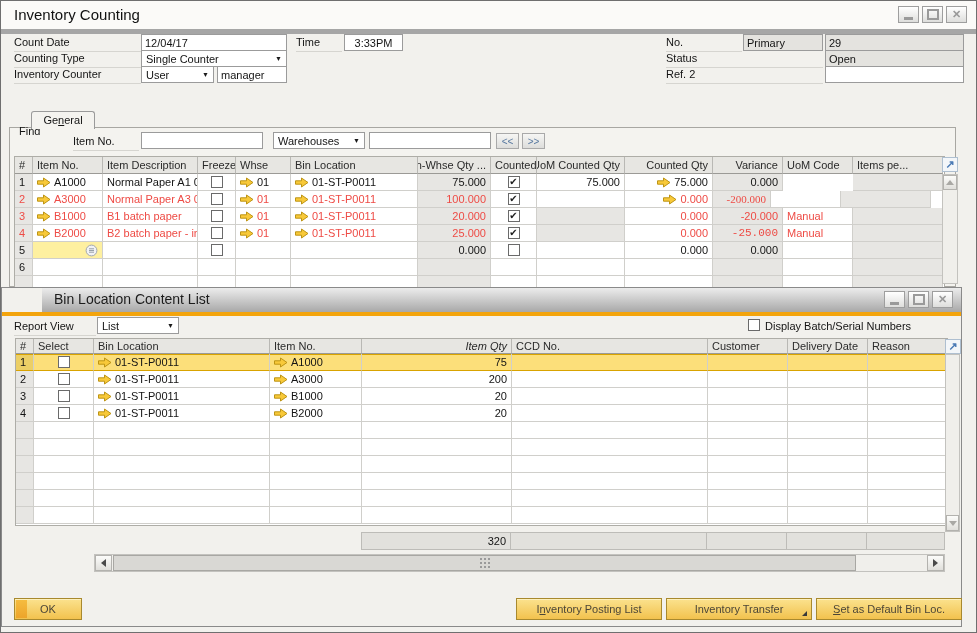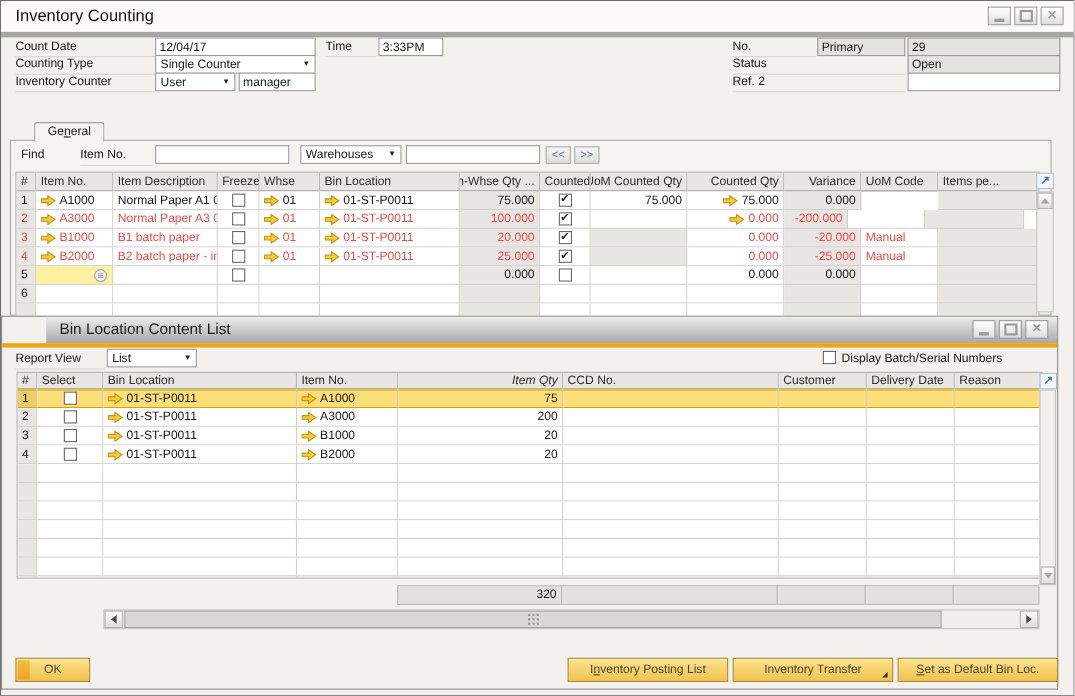--- a/index.html
+++ b/index.html
@@ -81,21 +81,21 @@
       <span class="wb">
             <span class="cls">✕</span>
           </span>
     </span>
   </div>
   <div class="graybar"></div>
 
   <span class="lbl" style="left:13px;top:35px;width:127px;">Count Date</span>
   <input class="inp" style="left: 140px; top: 33px; width: 146px;" value="12/04/17">
   <span class="lbl" style="left:295px;top:35px;width:46px;">Time</span>
-  <input class="inp" style="left: 343px; top: 33px; width: 59px;" value="3:33PM">
+  <input class="inp" style="left: 343px; top: 33px; width: 59px; text-align: center;" value="3:33PM">
 
   <span class="lbl" style="left:13px;top:51px;width:127px;">Counting Type</span>
   <span class="sel" style="left:140px;top:49px;width:146px;">
     <span>Single Counter</span>
     <span class="dd">▼</span>
   </span>
 
   <span class="lbl" style="left:13px;top:67px;width:127px;">Inventory Counter</span>
   <span class="sel" style="left:140px;top:65px;width:73px;">
     <span>User</span>
@@ -107,21 +107,21 @@
   <input class="inp ro" style="left: 742px; top: 33px; width: 80px;" value="Primary">
   <input class="inp ro" style="left: 824px; top: 33px; width: 139px;" value="29">
   <span class="lbl" style="left:665px;top:51px;width:157px;">Status</span>
   <input class="inp ro" style="left: 824px; top: 49px; width: 139px;" value="Open">
   <span class="lbl" style="left:665px;top:67px;width:157px;">Ref. 2</span>
   <input class="inp" style="left: 824px; top: 65px; width: 139px;" value="">
 
   <span class="tab">Ge<u>n</u>eral</span>
   <div class="groupbox"></div>
 
-  <span class="lbl plain" style="left:18px;top:134px;width:40px;">Find</span>
+  <span class="lbl plain" style="left:18px;top:124px;width:40px;">Find</span>
   <span class="lbl" style="left:72px;top:134px;width:66px;">Item No.</span>
   <input class="inp" style="left: 140px; top: 131px; width: 122px;" value="">
   <span class="sel" style="left:272px;top:131px;width:92px;">
     <span>Warehouses</span>
     <span class="dd">▼</span>
   </span>
   <input class="inp" style="left: 368px; top: 131px; width: 122px;" value="">
   <span class="minibtn" style="left:495px;top:132px;width:23px;">&lt;&lt;</span>
   <span class="minibtn" style="left:521px;top:132px;width:23px;">&gt;&gt;</span>
 
@@ -226,21 +226,21 @@
           <div class="g-c a-c" style="width: 46px; height: 17px;">
             <span class="cb on">✔</span>
           </div>
           <div class="g-c a-r" style="width: 88px; height: 17px;"></div>
           <div class="g-c a-r" style="width: 88px; height: 17px;">
             <svg width="14" height="11">
               <path d="M0.5 3.8 H6.5 V1 L13 5.5 L6.5 10 V7.2 H0.5 Z" fill="#f8c939" stroke="#bd9414" stroke-width="1"></path>
             </svg>
             <span>0.000</span>
           </div>
-          <div class="g-c c-gray a-r" style="width: 58px; height: 17px;">
+          <div class="g-c c-gray a-r" style="width: 58px; height: 17px; font-family: Liberation Serif, serif;">
             <span>-200.000</span>
           </div>
           <div class="g-c" style="width: 70px; height: 17px;"></div>
           <div class="g-c c-gray" style="width: 90px; height: 17px;"></div>
         </div>
         <div class="g-row row-red" style="height: 17px;">
           <div class="g-c c-gray" style="width: 18px; height: 17px;">
             <span>3</span>
           </div>
           <div class="g-c" style="width: 70px; height: 17px;">
@@ -316,21 +316,21 @@
           <div class="g-c c-gray a-r" style="width: 73px; height: 17px;">
             <span>25.000</span>
           </div>
           <div class="g-c a-c" style="width: 46px; height: 17px;">
             <span class="cb on">✔</span>
           </div>
           <div class="g-c c-gray a-r" style="width: 88px; height: 17px;"></div>
           <div class="g-c a-r" style="width: 88px; height: 17px;">
             <span>0.000</span>
           </div>
-          <div class="g-c c-gray a-r" style="width: 70px; height: 17px;">
+          <div class="g-c c-gray a-r" style="width: 70px; height: 17px; font-family: Liberation Mono, monospace;">
             <span>-25.000</span>
           </div>
           <div class="g-c" style="width: 70px; height: 17px;">
             <span>Manual</span>
           </div>
           <div class="g-c c-gray" style="width: 90px; height: 17px;"></div>
         </div>
         <div class="g-row" style="height: 17px;">
           <div class="g-c c-gray" style="width: 18px; height: 17px;">
             <span>5</span>

